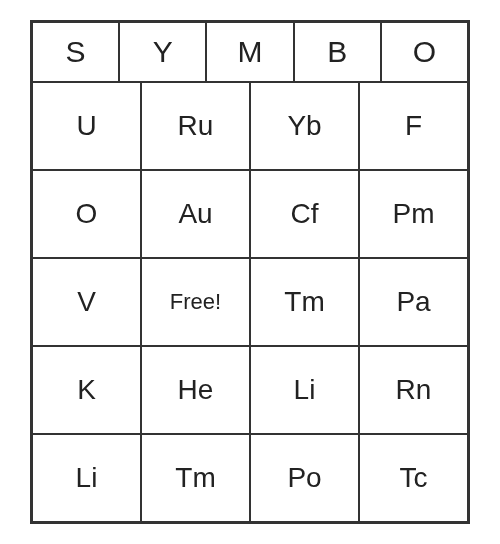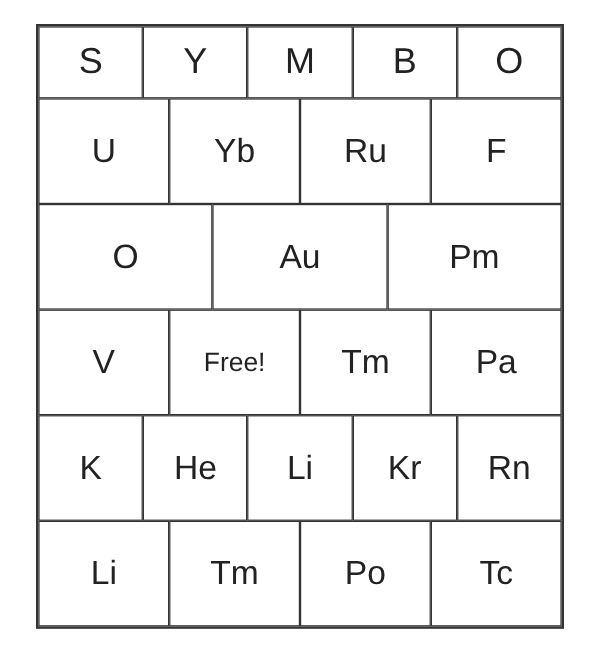--- a/index.html
+++ b/index.html
@@ -56,43 +56,43 @@
   <div class="bingo-row">
     <div class="bingo-cell header-cell">S</div>
     <div class="bingo-cell header-cell">Y</div>
     <div class="bingo-cell header-cell">M</div>
     <div class="bingo-cell header-cell">B</div>
     <div class="bingo-cell header-cell">O</div>
   </div>
 
   <div class="bingo-row">
     <div class="bingo-cell">U</div>
+    <div class="bingo-cell">Ru</div>
     <div class="bingo-cell">Yb</div>
-    <div class="bingo-cell">Ru</div>
     <div class="bingo-cell">F</div>
   </div>
 
   <div class="bingo-row">
     <div class="bingo-cell">O</div>
     <div class="bingo-cell">Au</div>
+    <div class="bingo-cell">Cf</div>
     <div class="bingo-cell">Pm</div>
   </div>
 
   <div class="bingo-row">
     <div class="bingo-cell">V</div>
     <div class="bingo-cell free-cell">Free!</div>
     <div class="bingo-cell">Tm</div>
     <div class="bingo-cell">Pa</div>
   </div>
 
   <div class="bingo-row">
     <div class="bingo-cell">K</div>
     <div class="bingo-cell">He</div>
     <div class="bingo-cell">Li</div>
-    <div class="bingo-cell">Kr</div>
     <div class="bingo-cell">Rn</div>
   </div>
 
   <div class="bingo-row">
     <div class="bingo-cell">Li</div>
     <div class="bingo-cell">Tm</div>
     <div class="bingo-cell">Po</div>
     <div class="bingo-cell">Tc</div>
   </div>
 </div>

